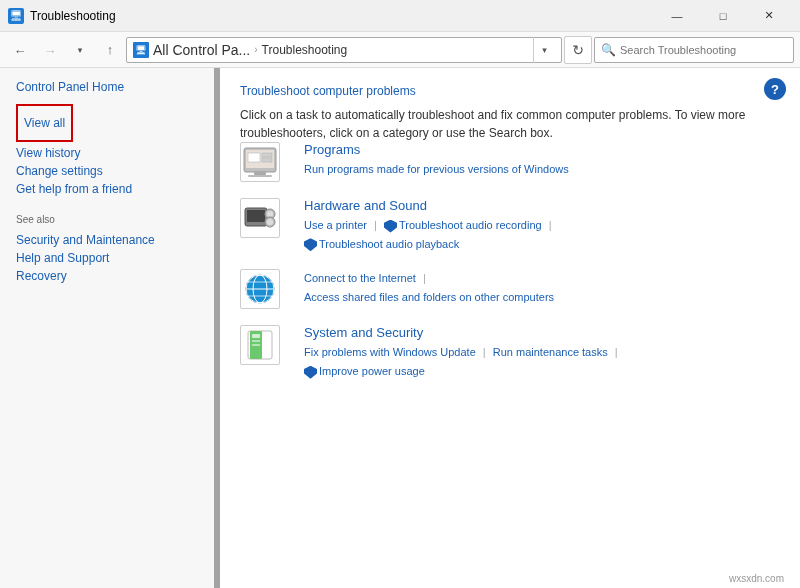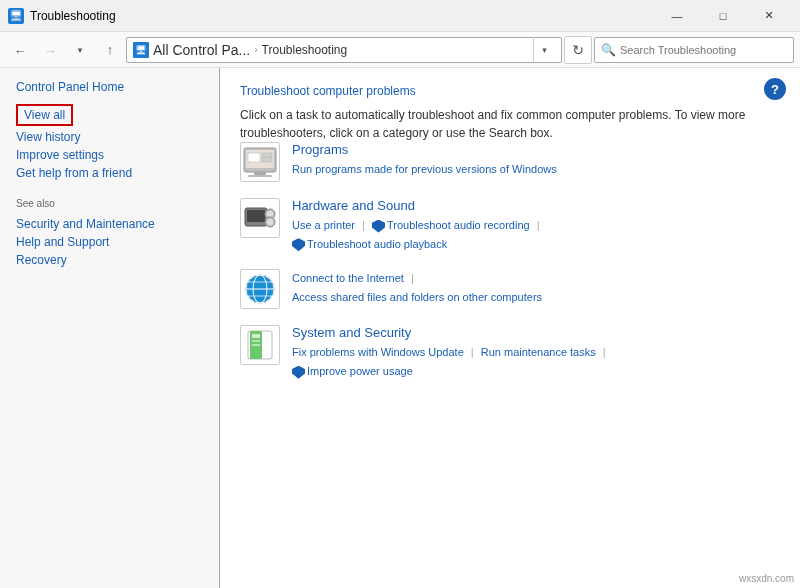--- a/index.html
+++ b/index.html
@@ -104,35 +104,35 @@
     .main-window {
       display: flex;
       height: calc(588px - 32px - 36px);
       background: white;
     }
 
     
     .sidebar {
       width: 220px;
       background: #f7f7f7;
-      border-right: 1px solid #a3a3a3;
+      border-right: 6px solid #a3a3a3;
       padding: 12px 16px;
       flex-shrink: 0;
     }
     .sidebar-link {
       display: block;
       color: #1a5fb4;
       text-decoration: none;
       font-size: 12px;
       padding: 2px 0;
       cursor: pointer;
     }
     .sidebar-link.highlighted {
       border: 2px solid #cc0000;
-      padding: 2px 6px;
+      padding: 10px 6px;
       display: inline-block;
       margin-bottom: 2px;
     }
     .sidebar-section-title {
       font-size: 10px;
       color: #666;
       margin-top: 16px;
       margin-bottom: 6px;
     }
     .sidebar-header {
@@ -170,21 +170,21 @@
       font-size: 12px;
       color: #333;
       line-height: 1.5;
     }
 
     
     .category-item {
       display: flex;
       align-items: flex-start;
       margin-bottom: 16px;
-      gap: 12px;
+      gap: 24px;
     }
     .category-icon {
       width: 40px; height: 40px;
       flex-shrink: 0;
       display: flex; align-items: center; justify-content: center;
       border: 1px solid #ccc;
       background: white;
       border-radius: 2px;
     }
     .category-content {}
@@ -205,21 +205,21 @@
     .cat-link {
       color: #1a5fb4;
       cursor: pointer;
       text-decoration: none;
     }
     .separator { color: #aaa; margin: 0 4px; }
 
     .watermark {
       position: fixed;
       bottom: 4px;
-      right: 6px;
+      right: 16px;
       font-size: 10px;
       color: #999;
     }
 
     
     .icon-svg {
       width: 36px; height: 36px;
     }
   </style>
 </head>
@@ -259,21 +259,21 @@
 
   <div class="sidebar">
     <div class="sidebar-header" style="cursor:pointer;color:#1a5fb4;">Control Panel Home</div>
     <div style="margin-top:10px;">
       <a class="sidebar-link highlighted">View all</a>
     </div>
     <div>
         <a class="sidebar-link">View history</a>
       </div>
     <div>
-        <a class="sidebar-link">Improve settings</a>
+        <a class="sidebar-link">Change settings</a>
       </div>
     <div>
         <a class="sidebar-link">Get help from a friend</a>
       </div>
 
     <div class="sidebar-section-title">See also</div>
     <div>
         <a class="sidebar-link">Security and Maintenance</a>
       </div>
     <div>

